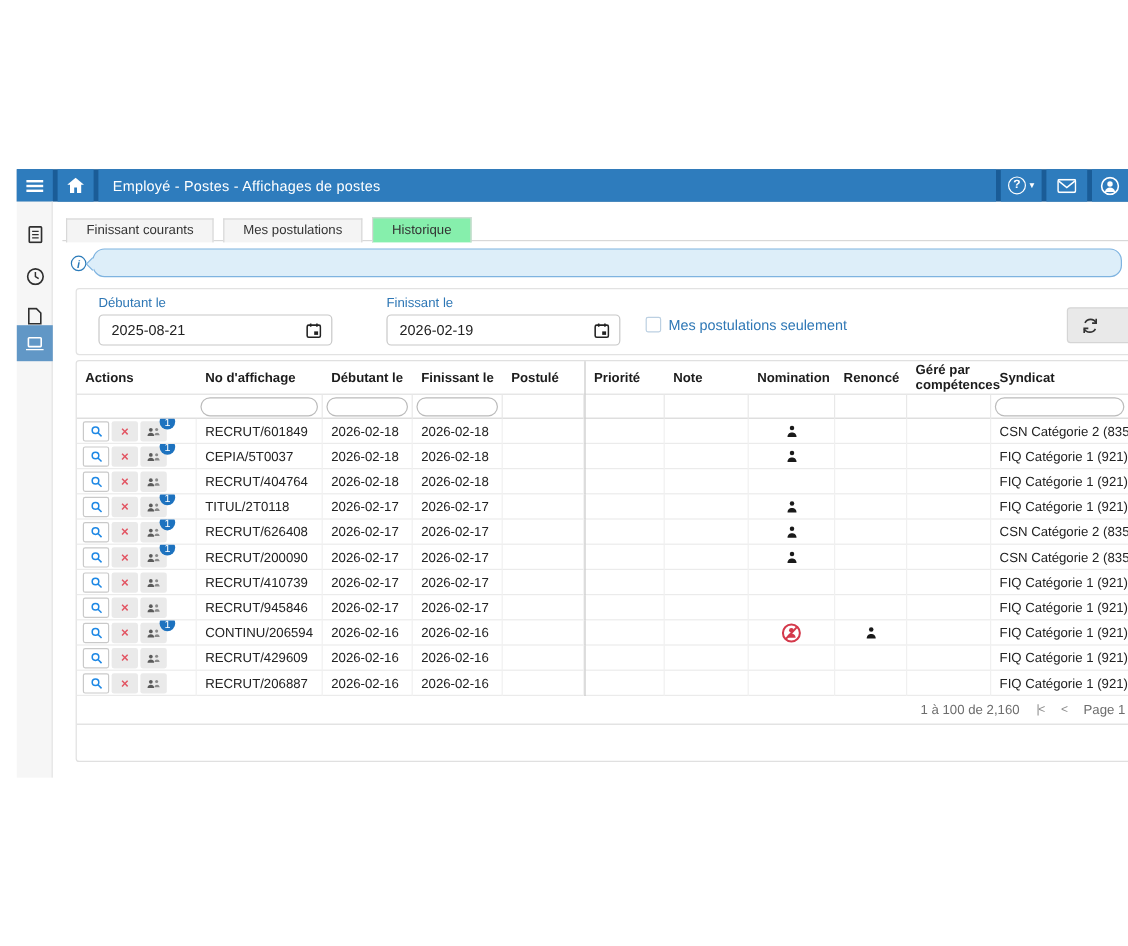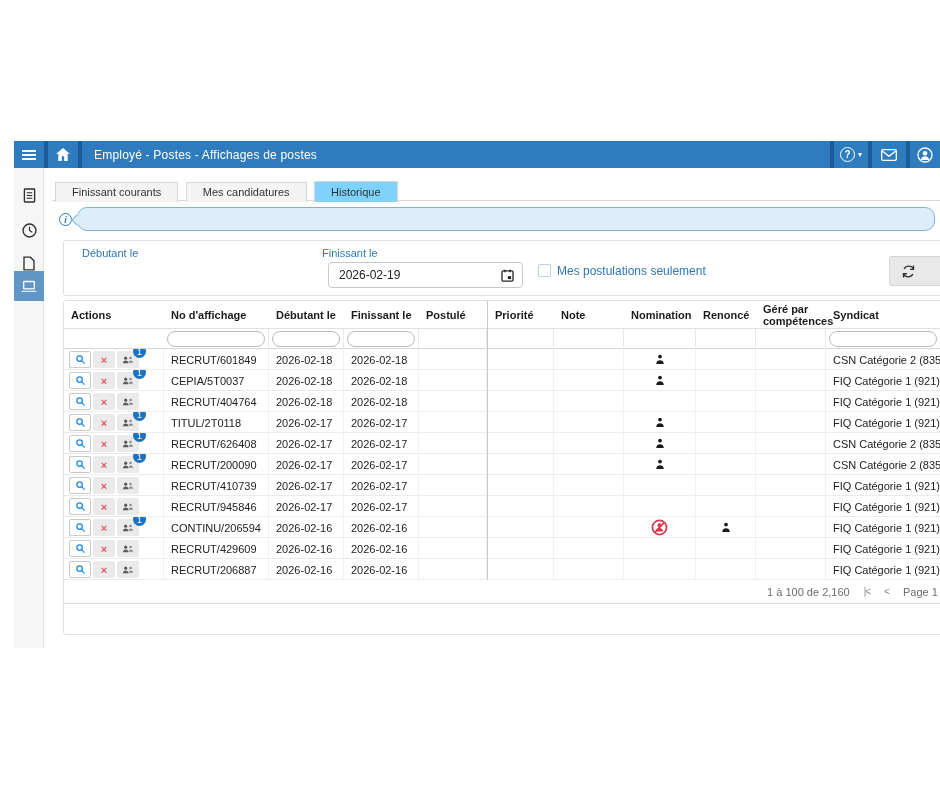--- a/index.html
+++ b/index.html
@@ -29,21 +29,21 @@
   .sb-item { position:absolute; left:0; width:30px; height:30px;
     display:flex; align-items:center; justify-content:center; cursor:pointer; }
   .sb-item.active { background:#6197c6; }
 
   
   #tabs { position:absolute; left:52px; top:181px; width:888px; height:20px;
     border-bottom:1px solid #d8d8d8; }
   .tab { position:relative; display:inline-flex; align-items:center; justify-content:center;
     height:20px; padding:0 16px; font-size:11px; color:#333; background:#f4f4f4;
     border:1px solid #d8d8d8; border-bottom:none; margin-left:3px; cursor:pointer; }
-  .tab.active { background:#7dd3fc; height:21px; margin-bottom:-1px; z-index:2; }
+  .tab.active { background:#86efac; height:21px; margin-bottom:-1px; z-index:2; }
 
   
   #info-icon { position:absolute; left:59px; top:213px; width:13px; height:13px;
     border:1.5px solid #2a7ab9; border-radius:50%; color:#2a7ab9; font-size:9px;
     font-weight:bold; font-style:italic; display:flex; align-items:center; justify-content:center; }
   #banner { position:absolute; left:77px; top:207px; width:858px; height:24px;
     background:#ddeef9; border:1px solid #7eb3e0; border-radius:10px;
     display:flex; align-items:center; padding-left:12px; font-size:11px; color:#1c1c1c; }
   #banner .notch { position:absolute; left:-5px; top:8px; width:8px; height:8px;
     background:#ddeef9; border-left:1px solid #7eb3e0; border-bottom:1px solid #7eb3e0;
@@ -153,33 +153,42 @@
   <div class="sb-item active" style="top:103px">
     <svg width="16" height="13" viewBox="0 0 24 19">
       <rect x="4" y="2" width="16" height="11" rx="1" fill="none" stroke="#fff" stroke-width="2"></rect>
       <path d="M1 16 H23 V17.5 H1 Z" fill="#fff"></path>
     </svg>
   </div>
 </div>
 
 <div id="tabs">
   <div class="tab">Finissant courants</div>
-  <div class="tab">Mes candidatures</div>
+  <div class="tab">Mes postulations</div>
   <div class="tab active">Historique</div>
 </div>
 
 <div id="info-icon">i</div>
 <div id="banner">
   <span class="notch"></span>
 </div>
 
 <div id="filter-card">
   <span class="flt-label" style="left:18px">Débutant le</span>
+  <div class="date-input" style="left:18px">
+    <span class="val">2025-08-21</span>
+    <svg width="13" height="13" viewBox="0 0 20 20">
+      <rect x="1.5" y="3" width="17" height="15.5" rx="2" fill="none" stroke="#222" stroke-width="2"></rect>
+      <line x1="6" y1="1" x2="6" y2="5" stroke="#222" stroke-width="2"></line>
+      <line x1="14" y1="1" x2="14" y2="5" stroke="#222" stroke-width="2"></line>
+      <rect x="10.5" y="11" width="5" height="4.5" fill="#222"></rect>
+    </svg>
+  </div>
   <span class="flt-label" style="left:258px">Finissant le</span>
-  <div class="date-input" style="left:264px">
+  <div class="date-input" style="left:258px">
     <span class="val">2026-02-19</span>
     <svg width="13" height="13" viewBox="0 0 20 20">
       <rect x="1.5" y="3" width="17" height="15.5" rx="2" fill="none" stroke="#222" stroke-width="2"></rect>
       <line x1="6" y1="1" x2="6" y2="5" stroke="#222" stroke-width="2"></line>
       <line x1="14" y1="1" x2="14" y2="5" stroke="#222" stroke-width="2"></line>
       <rect x="10.5" y="11" width="5" height="4.5" fill="#222"></rect>
     </svg>
   </div>
   <div id="chk"></div>
   <span id="chk-label">Mes postulations seulement</span>

